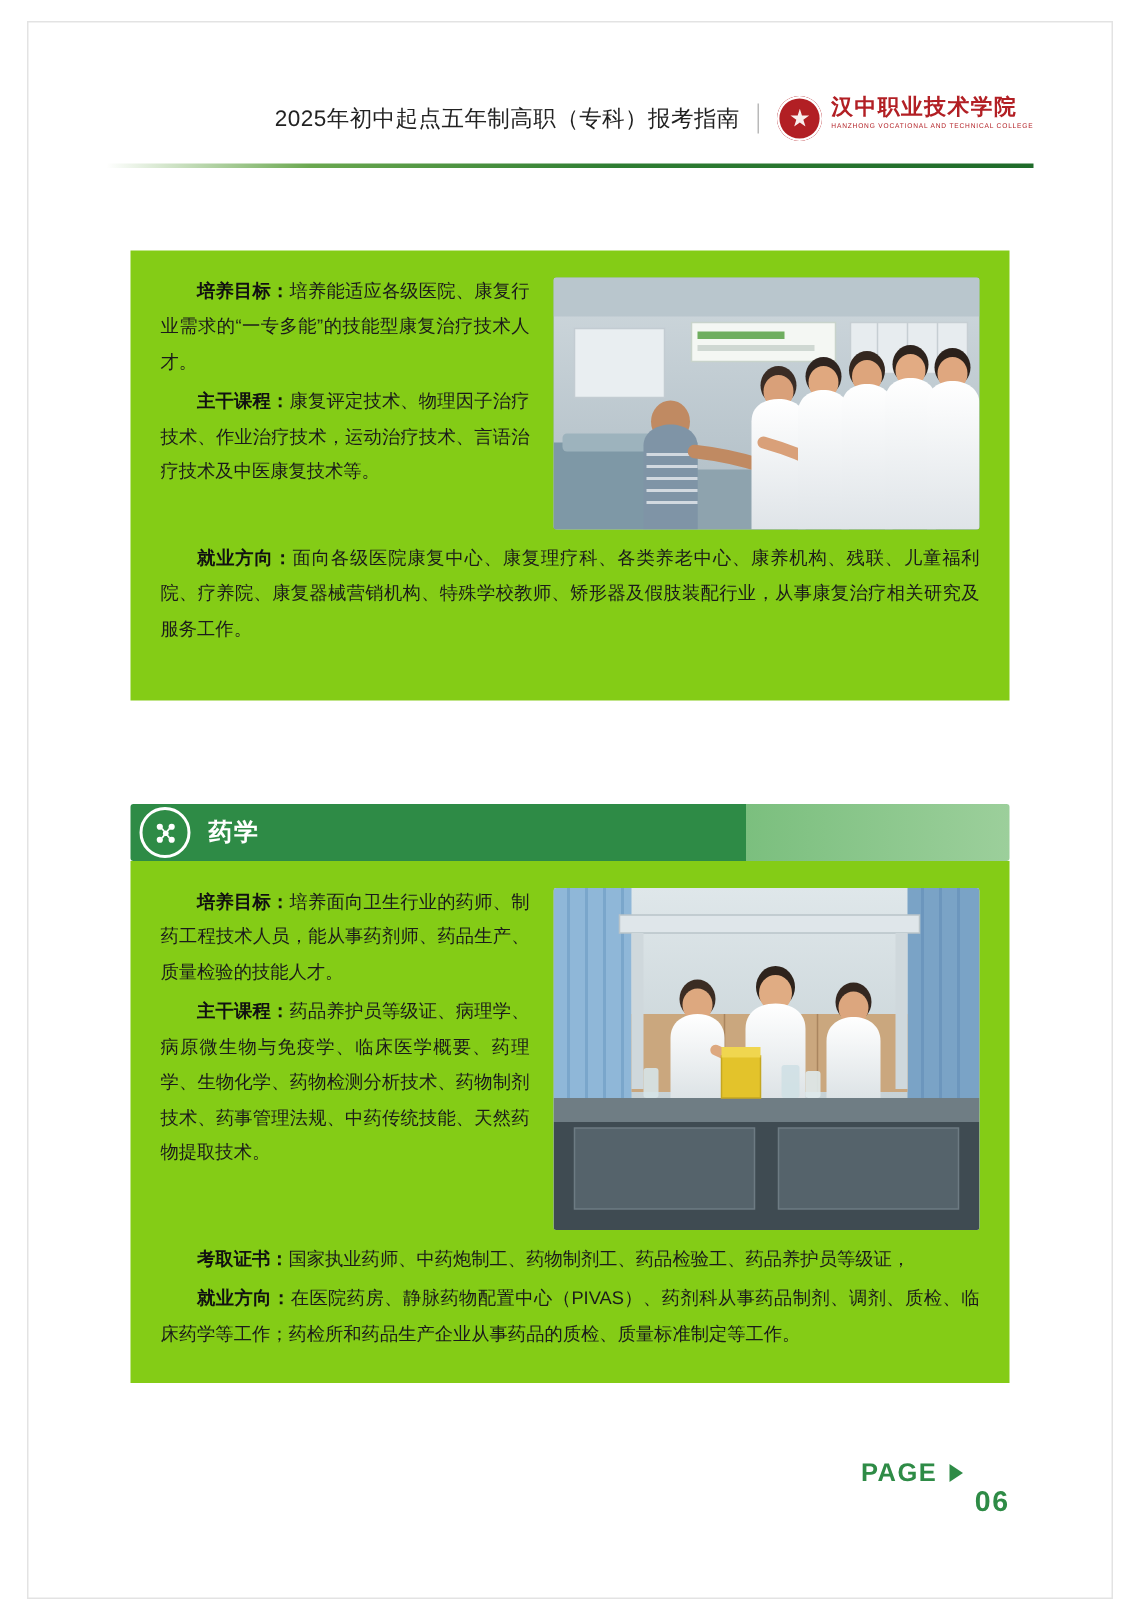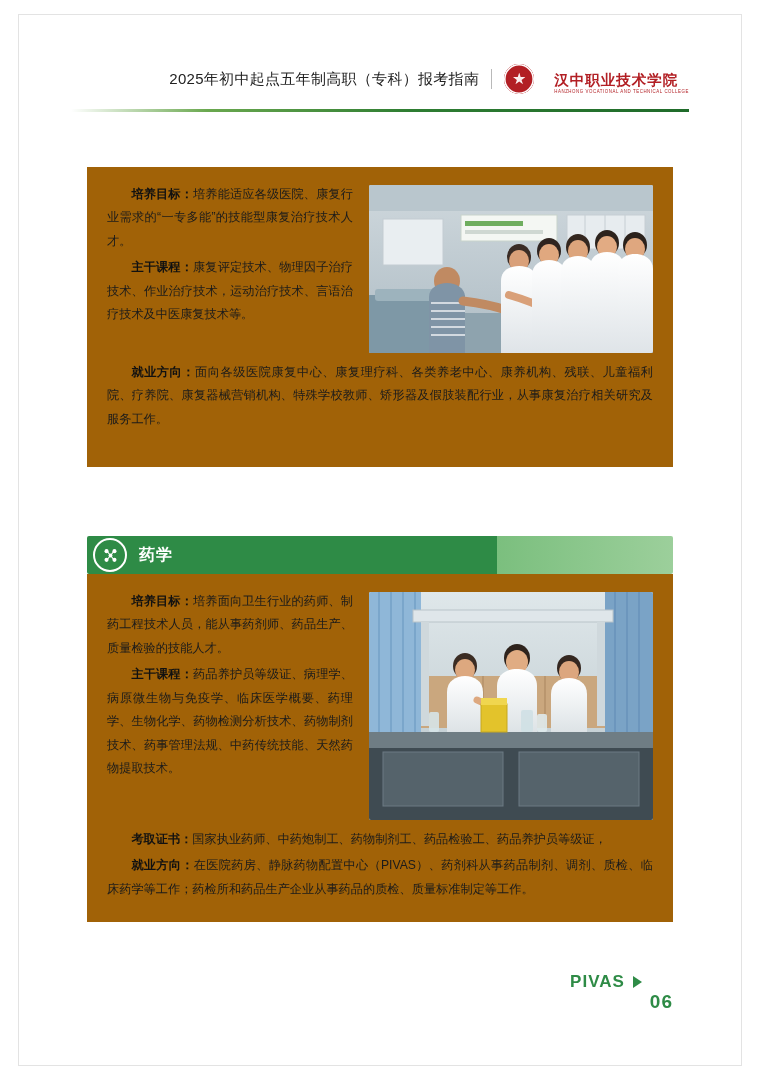--- a/index.html
+++ b/index.html
@@ -49,22 +49,22 @@
     letter-spacing: .3px;
     white-space: nowrap;
   }
   .header-sep {
     width: 1px;
     height: 20px;
     background: #b9b9b9;
   }
   .logo-wrap {
     display: flex;
-    align-items: flex-end;
-    gap: 20px;
+    align-items: flex-start;
+    gap: 6px;
   }
   .logo-badge {
     width: 30px;
     height: 30px;
     border-radius: 50%;
     background: #b21f24;
     position: relative;
     flex: none;
     box-shadow: inset 0 0 0 1.6px #ffffff, inset 0 0 0 3px #b21f24;
   }
@@ -141,21 +141,21 @@
   .sec-icon svg { display: block; }
   .sec-title {
     margin-left: 52px;
     color: #ffffff;
     font-size: 16px;
     font-weight: bold;
     letter-spacing: 1px;
   }
   .sec-body {
     position: relative;
-    background: #a16207;
+    background: #84cc16;
     padding: 16px 20px 18px 20px;
     box-sizing: border-box;
   }
   .sec-body.with-photo { min-height: 300px; }
   .photo {
     float: right;
     width: 284px;
     height: 168px;
     margin: 2px 0 8px 16px;
     border-radius: 2px;
@@ -380,19 +380,19 @@
 
         <p class="para"><span class="lbl">培养目标：</span><span>培养面向卫生行业的药师、制药工程技术人员，能从事药剂师、药品生产、质量检验的技能人才。</span></p>
         <p class="para"><span class="lbl">主干课程：</span><span>药品养护员等级证、病理学、病原微生物与免疫学、临床医学概要、药理学、生物化学、药物检测分析技术、药物制剂技术、药事管理法规、中药传统技能、天然药物提取技术。</span></p>
         <div class="clear"></div>
         <p class="para"><span class="lbl">考取证书：</span><span>国家执业药师、中药炮制工、药物制剂工、药品检验工、药品养护员等级证，</span></p>
         <p class="para"><span class="lbl">就业方向：</span><span>在医院药房、静脉药物配置中心（PIVAS）、药剂科从事药品制剂、调剂、质检、临床药学等工作；药检所和药品生产企业从事药品的质检、质量标准制定等工作。</span></p>
       </div>
     </div>
 
     <div class="footer">
-      <span class="footer-label">PIVAS</span>
+      <span class="footer-label">PAGE</span>
       <span class="footer-tri"></span>
       <span class="footer-num">06</span>
     </div>
 
   </div>
 </div>
 
 </body></html>

